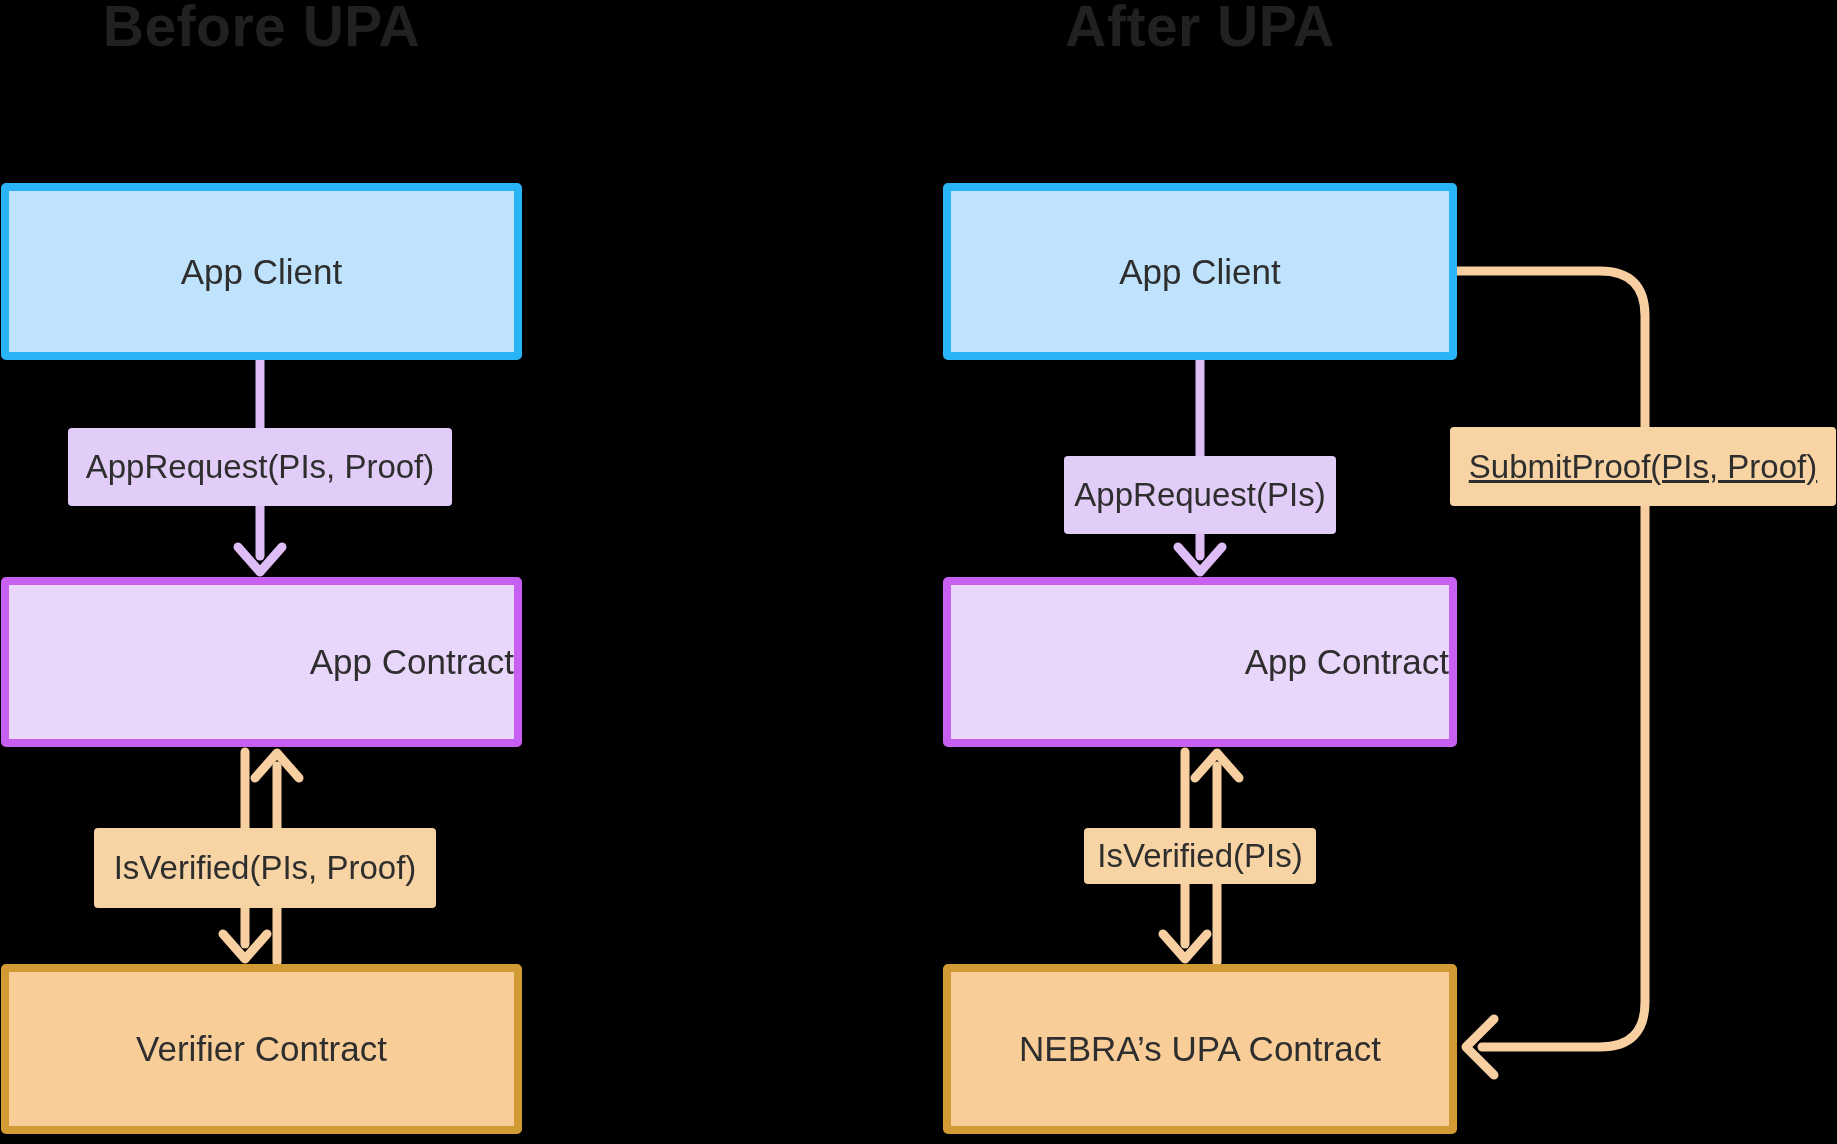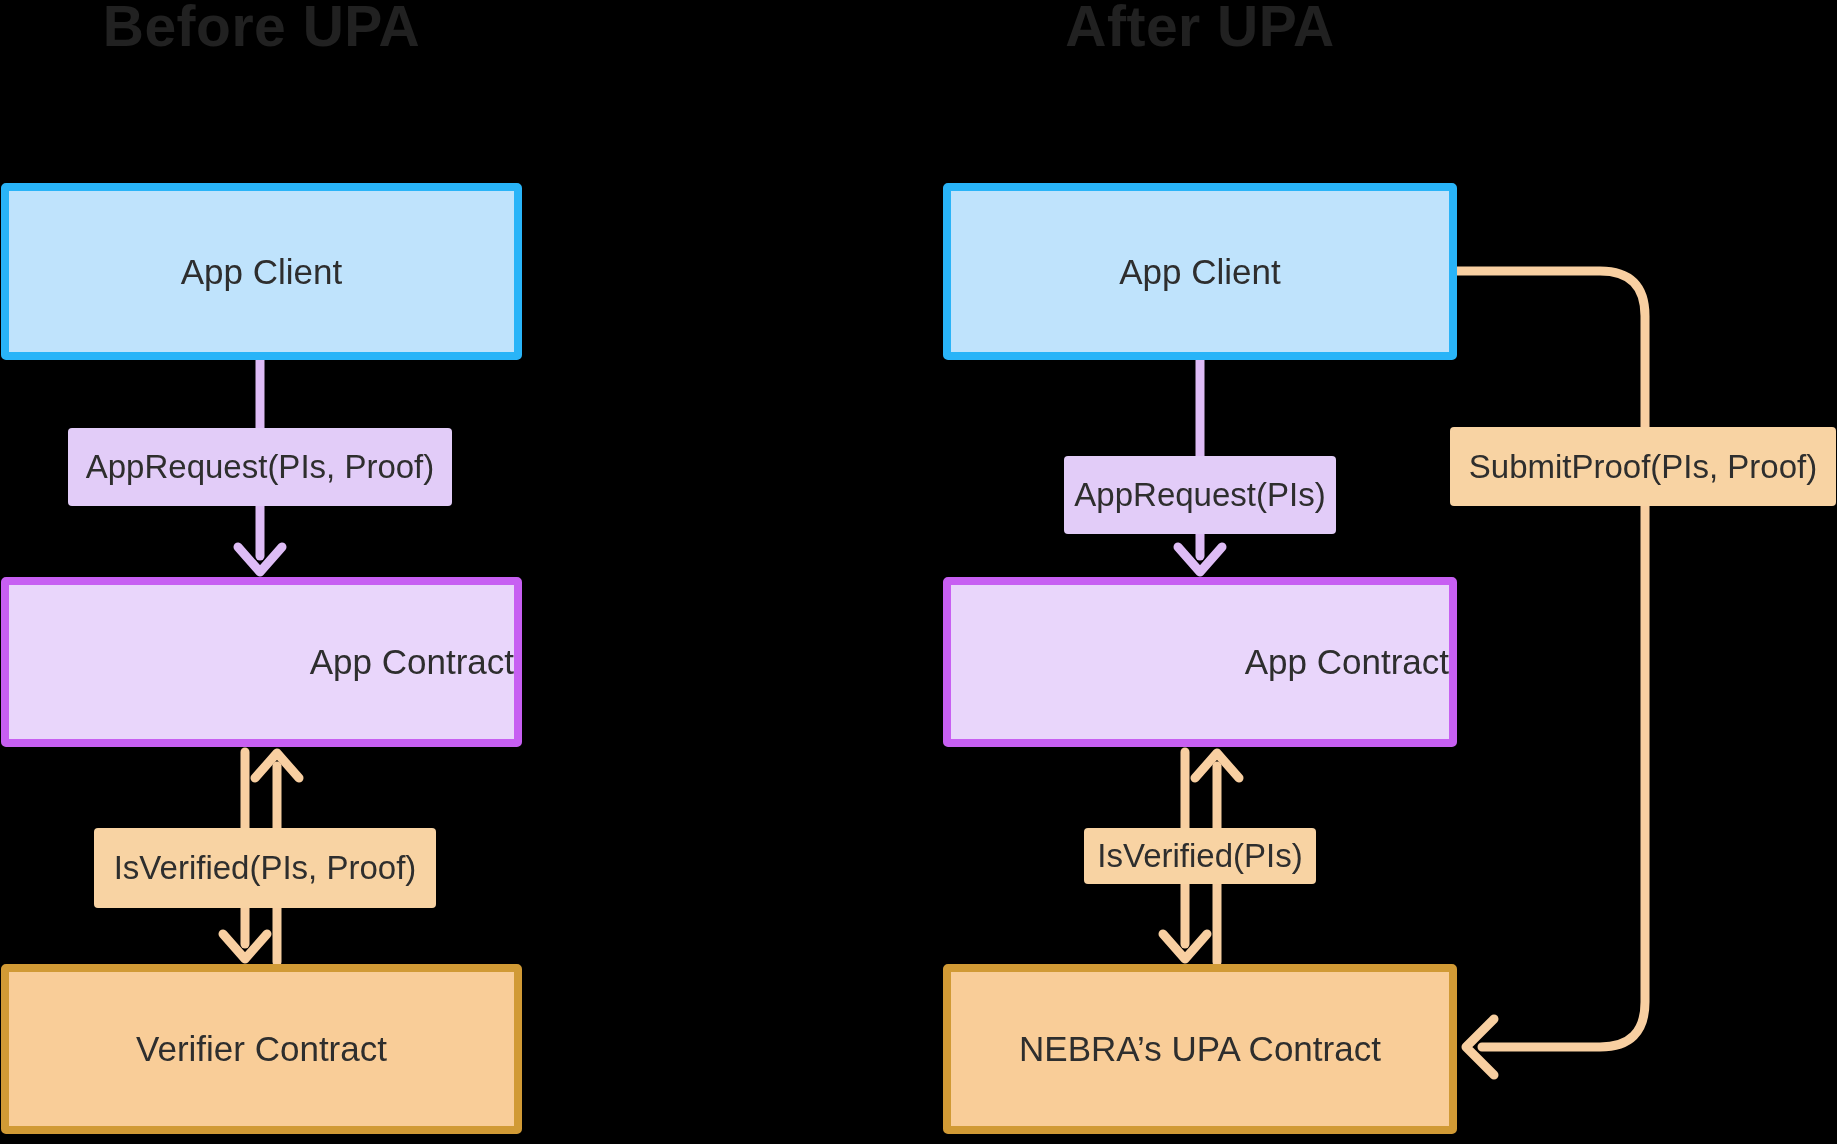--- a/index.html
+++ b/index.html
@@ -132,17 +132,17 @@
   </div>
 
   <div class="pill orange" style="left:1084px;top:828px;width:232px;height:56px;">
     <span>IsVerified(PIs)</span>
   </div>
 
   <div class="box orange" style="left:943px;top:964px;width:514px;height:170px;">
     <span>NEBRA’s UPA Contract</span>
   </div>
 
-  <div class="pill orange" style="left:1450px;top:427px;width:386px;height:79px;">
+  <div class="pill orange" style="left:1450px;top:427px;width:386px;height:79px;text-decoration:underline;">
     <span>SubmitProof(PIs, Proof)</span>
   </div>
 
 </div>
 
 </body></html>

